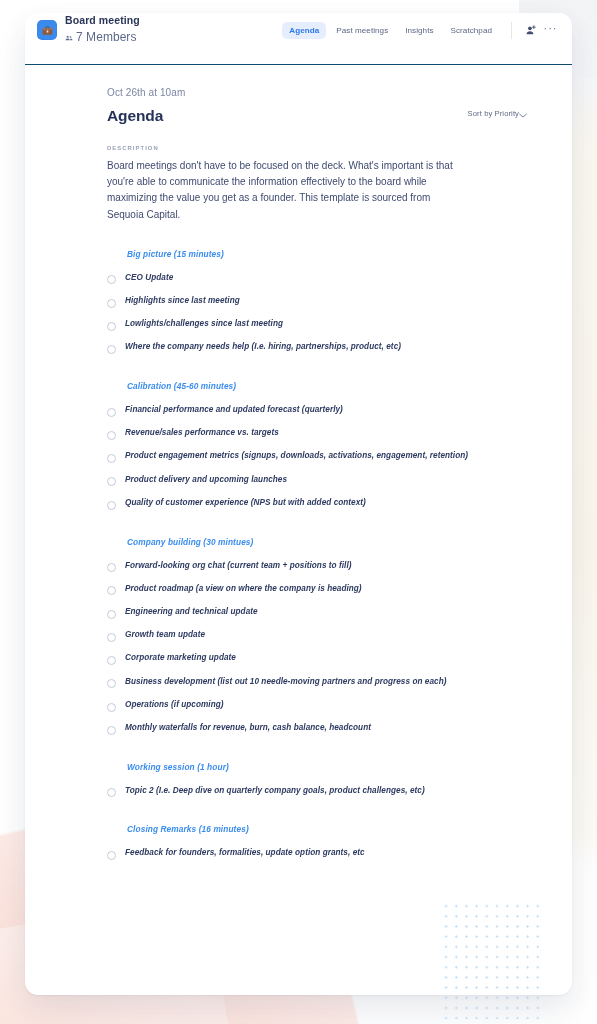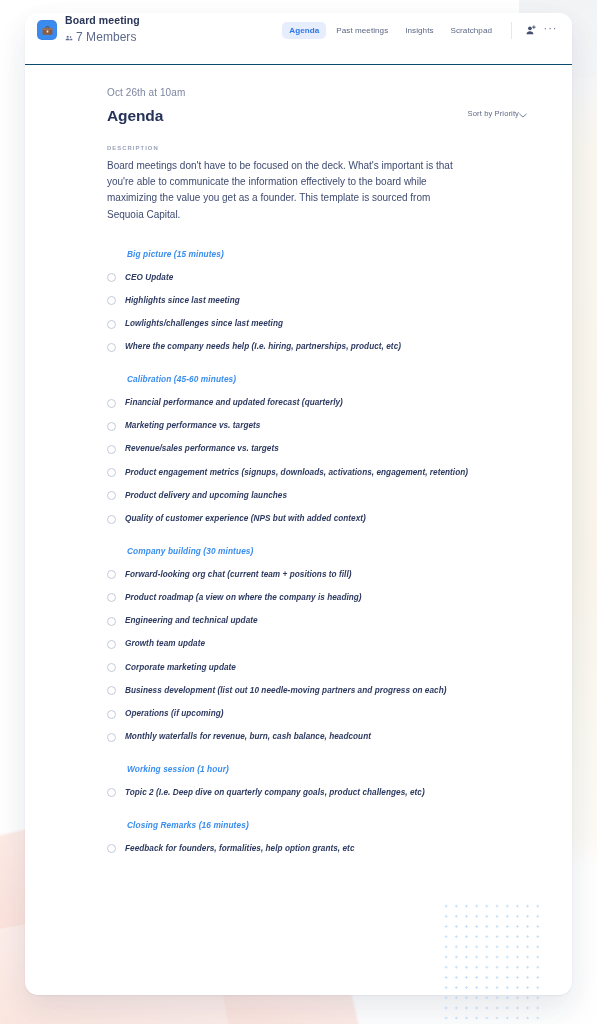--- a/index.html
+++ b/index.html
@@ -156,25 +156,25 @@
   
   .agenda { margin-top: 26px; font-style: italic; }
   .section-head {
     font-size: 8.3px;
     color: #3a8dee;
     font-weight: bold;
     padding: 0 0 0 20px;
     letter-spacing: .1px;
     cursor: pointer;
   }
-  .section-head.sp { margin-top: 20px; }
+  .section-head.sp { margin-top: 27px; }
   .items { margin: 0; padding: 0; list-style: none; }
   .item {
     display: flex;
-    align-items: flex-start;
+    align-items: flex-end;
     gap: 9px;
     padding: 10.5px 0 0 0;
     cursor: pointer;
   }
   .item:first-child { padding-top: 13px; }
   .cbx {
     width: 9px; height: 9px;
     border: 1px solid #c3cad8;
     border-radius: 50%;
     flex: 0 0 auto;
@@ -293,24 +293,20 @@
       </ul>
 
       <div class="section-head sp">Calibration (45-60 minutes)</div>
       <ul class="items">
         <li class="item">
           <span class="cbx"></span>
           <span class="item-text">Financial performance and updated forecast (quarterly)</span>
         </li>
         <li class="item">
           <span class="cbx"></span>
-          <span class="item-text">Marketing performance vs. targets</span>
-        </li>
-        <li class="item">
-          <span class="cbx"></span>
           <span class="item-text">Revenue/sales performance vs. targets</span>
         </li>
         <li class="item">
           <span class="cbx"></span>
           <span class="item-text">Product engagement metrics (signups, downloads, activations, engagement, retention)</span>
         </li>
         <li class="item">
           <span class="cbx"></span>
           <span class="item-text">Product delivery and upcoming launches</span>
         </li>
@@ -361,21 +357,21 @@
         <li class="item">
           <span class="cbx"></span>
           <span class="item-text">Topic 2 (I.e. Deep dive on quarterly company goals, product challenges, etc)</span>
         </li>
       </ul>
 
       <div class="section-head sp">Closing Remarks (16 minutes)</div>
       <ul class="items">
         <li class="item">
           <span class="cbx"></span>
-          <span class="item-text">Feedback for founders, formalities, help option grants, etc</span>
+          <span class="item-text">Feedback for founders, formalities, update option grants, etc</span>
         </li>
       </ul>
 
     </div>
   </div>
 </div>
 
 <div class="dotgrid"></div>
 
 </body></html>

